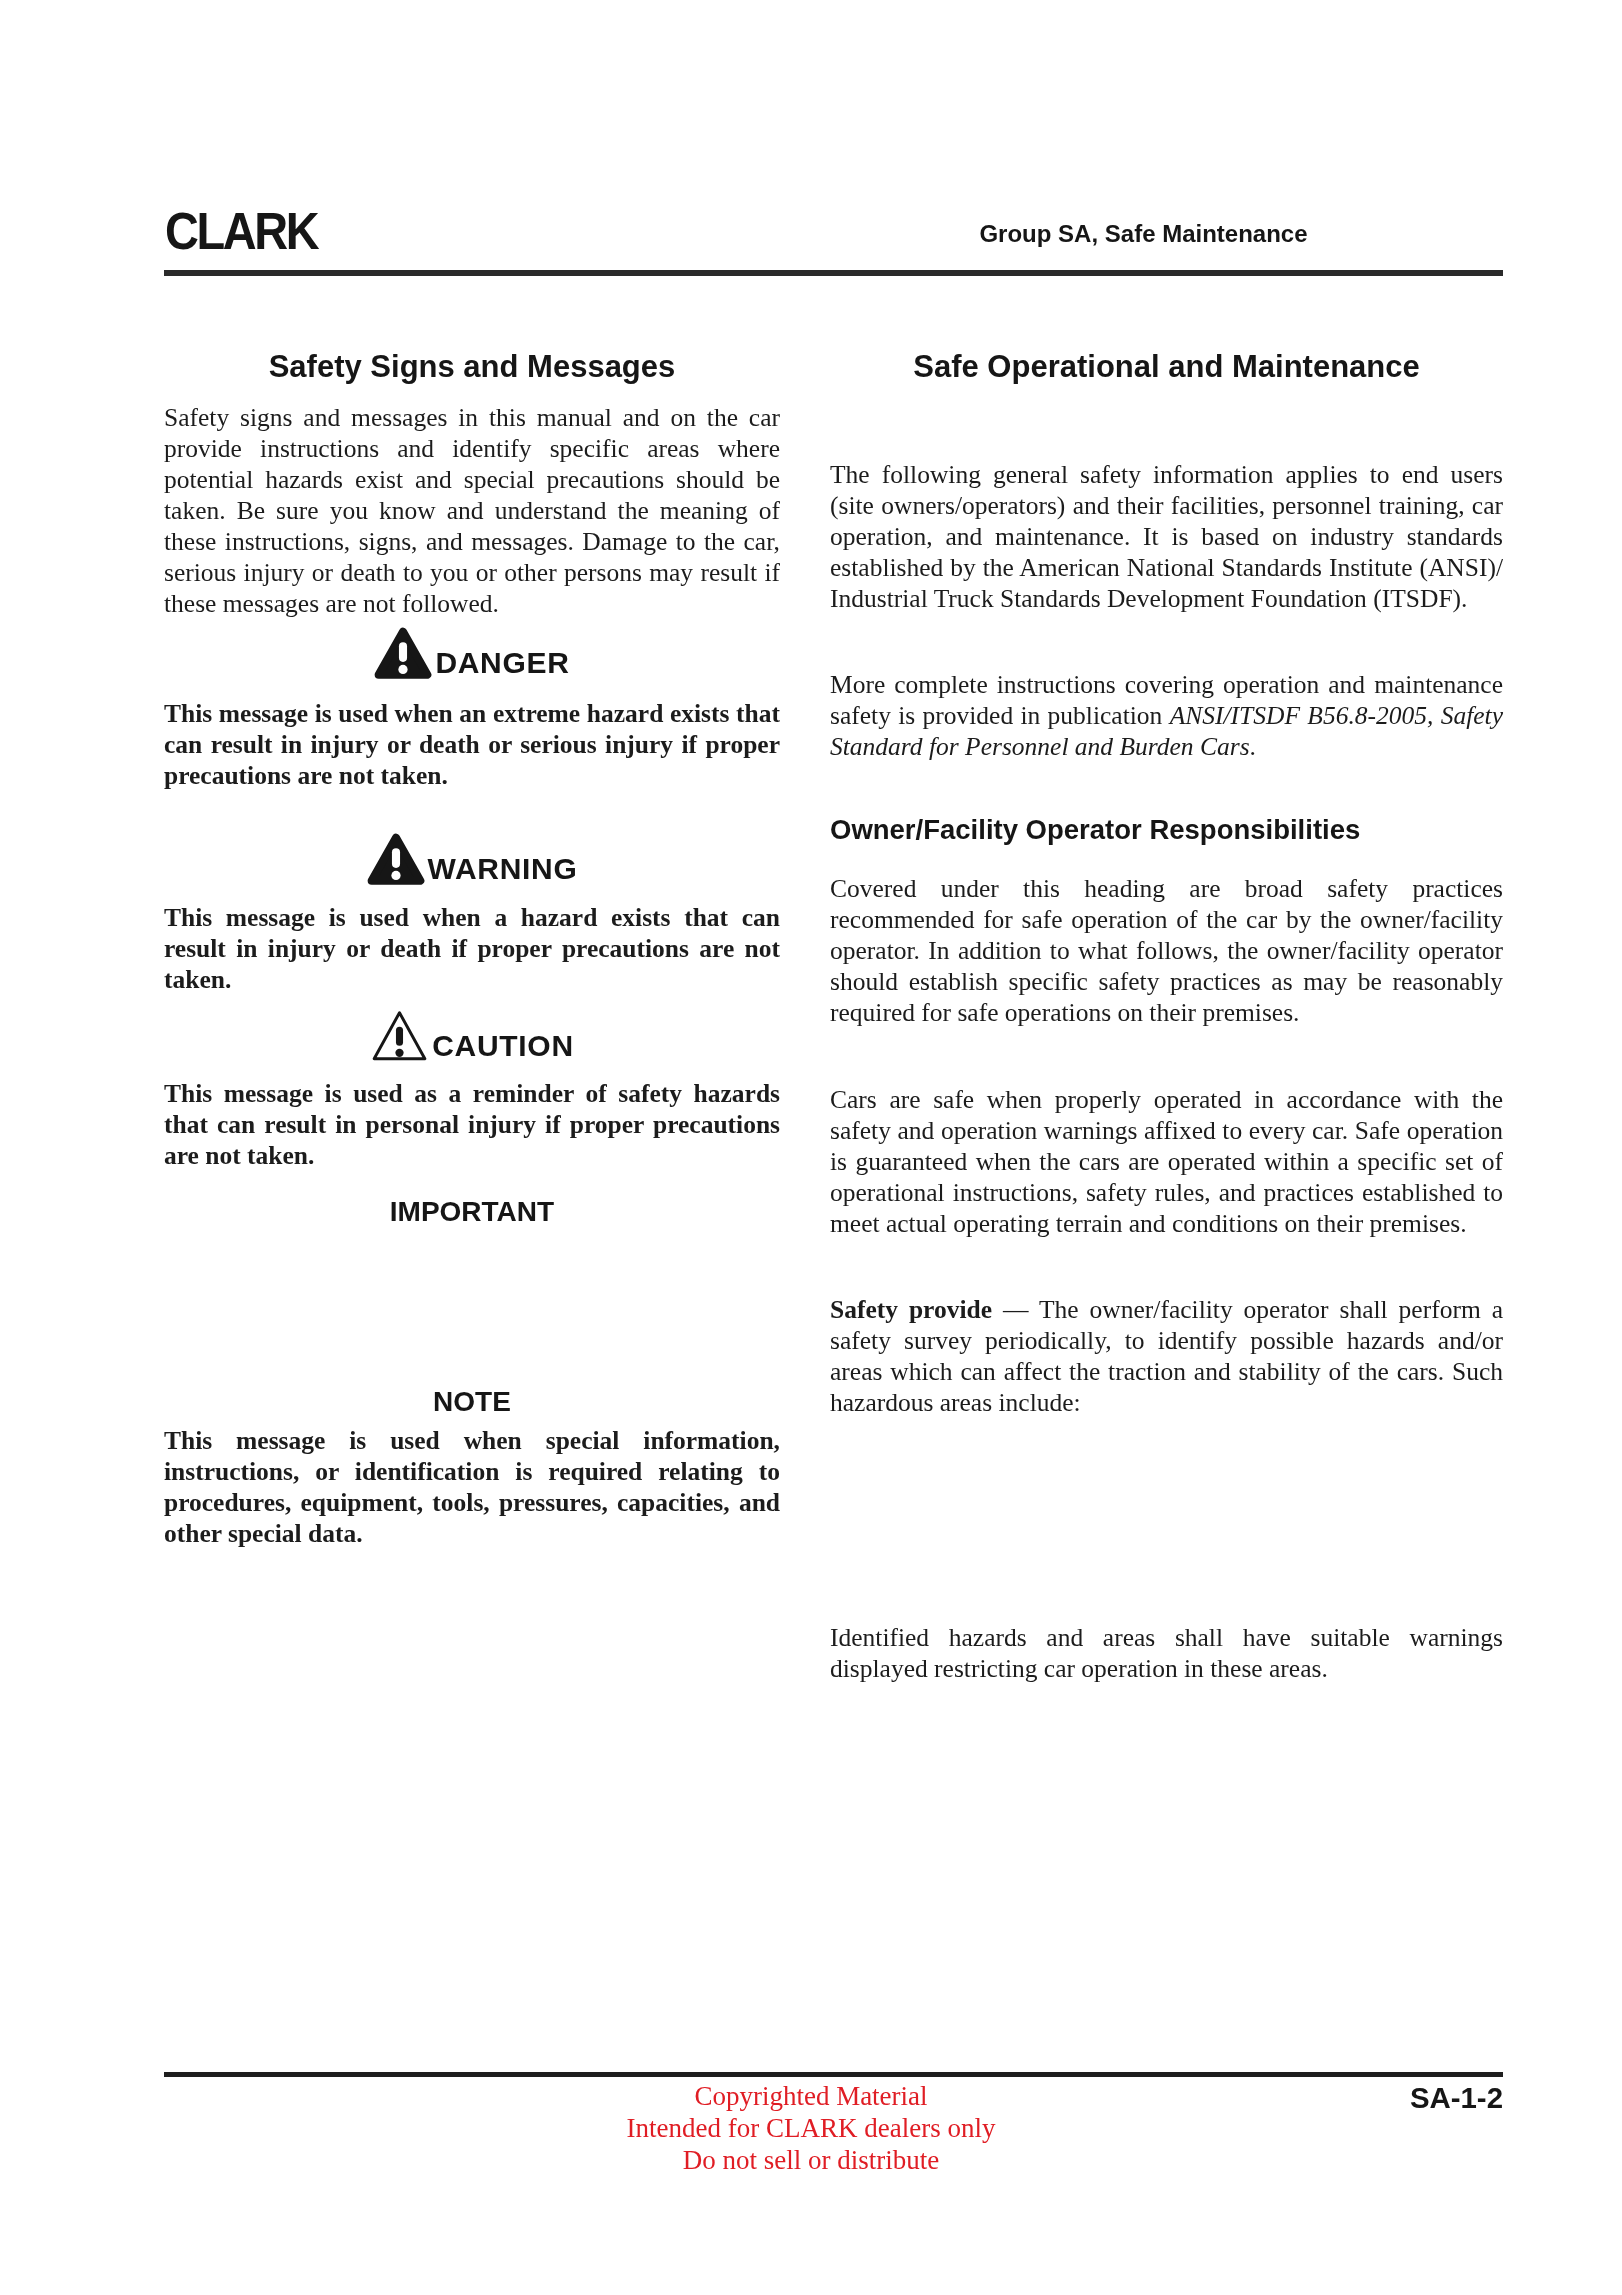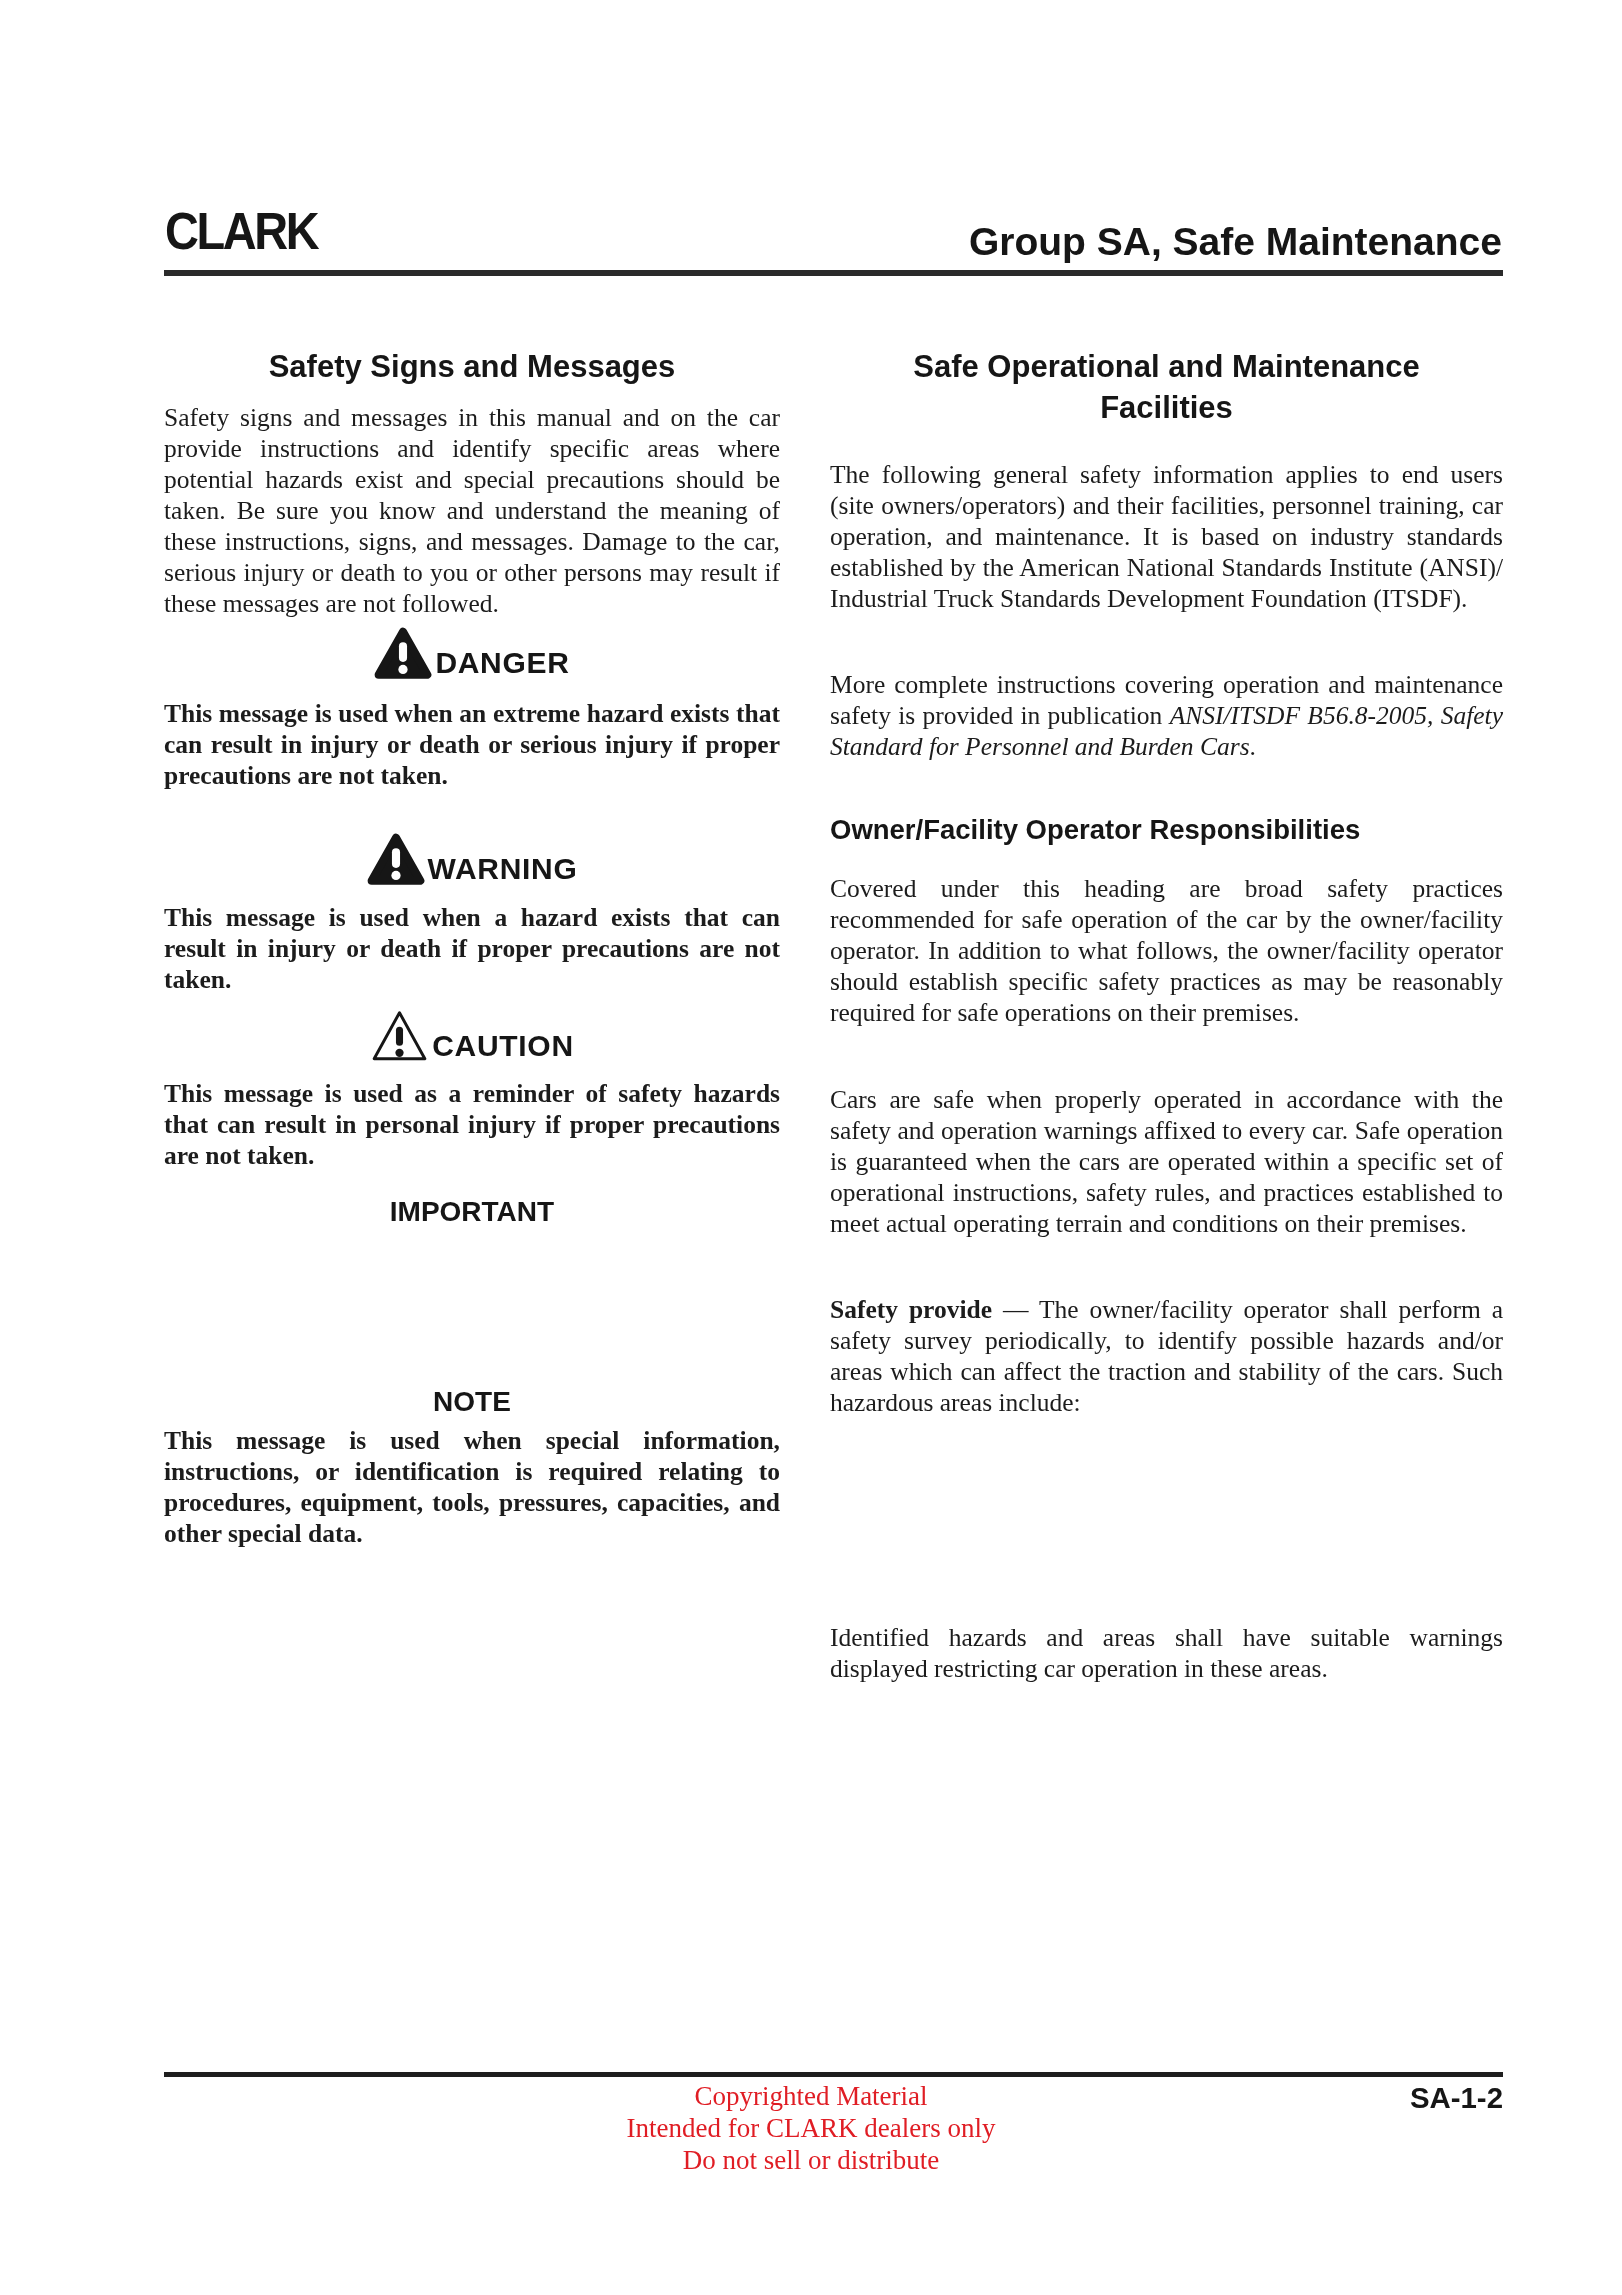--- a/index.html
+++ b/index.html
@@ -17,23 +17,23 @@
     font-family:"Liberation Sans", sans-serif;
     font-weight:900;font-size:51px;line-height:55px;
     letter-spacing:-2.6px;color:#161616;
     transform:scaleX(.92);transform-origin:left center;
   }
   .header-rule{
     position:absolute;left:164px;top:270px;width:1339px;height:5.9px;background:#2a2a2a;
   }
   .header-title{
     position:absolute;left:785px;top:220px;width:717px;
-    text-align:right;
+    text-align:center;
     font-family:"Liberation Sans", sans-serif;
-    font-weight:bold;font-size:39px;color:#161616;
+    font-weight:bold;font-size:24px;color:#161616;
   }
   
   .col{position:absolute;}
   .col-left{left:164px;width:616px;}
   .col-right{left:830px;width:673px;}
   .col-title{
     position:absolute;width:100%;text-align:center;
     font-family:"Liberation Sans", sans-serif;
     font-weight:bold;font-size:31px;line-height:41px;color:#161616;
   }
@@ -144,21 +144,20 @@
     <div class="mini-head" style="top:1196px;">IMPORTANT</div>
 
     <div class="mini-head" style="top:1386px;">NOTE</div>
     <div class="body-text bold" style="top:1425px;">This message is used when special information, instructions, or identification is required relating to procedures, equipment, tools, pressures, capacities, and other special data.</div>
 
   </div>
 
   <div class="col col-right" style="top:0;height:2295px;">
     <div class="col-title" style="top:346px;">
       <div>Safe Operational and Maintenance</div>
-      <div>Facilities</div>
     </div>
 
     <div class="body-text" style="top:459px;">The following general safety information applies to end users (site owners/operators) and their facilities, personnel training, car operation, and maintenance. It is based on industry standards established by the American National Standards Institute (ANSI)/ Industrial Truck Standards Development Foundation (ITSDF).</div>
 
     <div class="body-text" style="top:669px;"><span>More complete instructions covering operation and maintenance safety is provided in publication </span><span class="italic">ANSI/ITSDF B56.8-2005, Safety Standard for Personnel and Burden Cars</span><span>.</span></div>
 
     <div class="sub-head" style="top:814px;">Owner/Facility Operator Responsibilities</div>
 
     <div class="body-text" style="top:873px;">Covered under this heading are broad safety practices recommended for safe operation of the car by the owner/facility operator. In addition to what follows, the owner/facility operator should establish specific safety practices as may be reasonably required for safe operations on their premises.</div>
 

